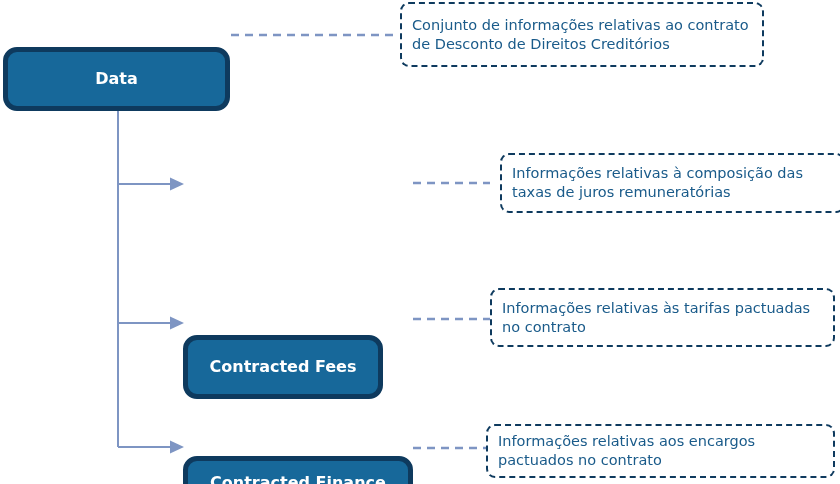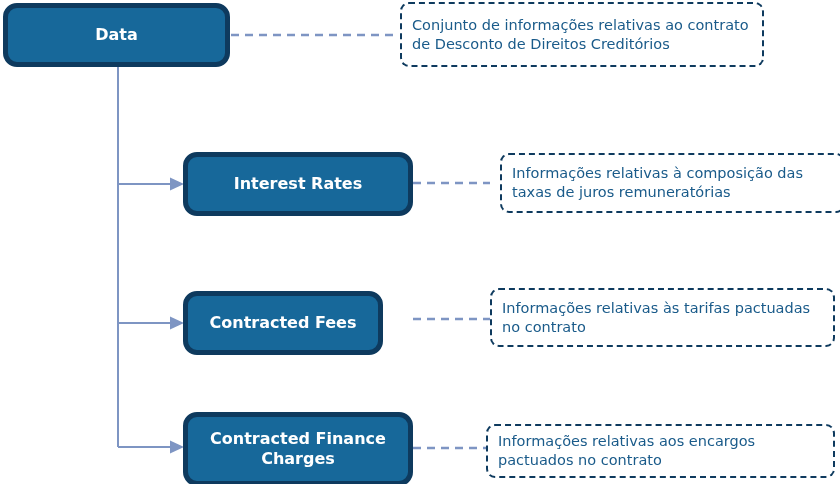--- a/index.html
+++ b/index.html
@@ -28,20 +28,21 @@
     position:absolute;
     background:var(--node-fill);
     border:5px solid var(--node-border);
     border-radius:14px;
     color:var(--node-text);
     font-size:16px;font-weight:bold;
     display:flex;align-items:center;justify-content:center;
     text-align:center;
     line-height:1.25;
     padding:2px 8px;
+    margin-top:44px;
   }
   .node-root{left:3px;top:3px;width:227px;height:64px;}
   .node-1{left:183px;top:152px;width:230px;height:64px;}
   .node-2{left:183px;top:291px;width:200px;height:64px;}
   .node-3{left:183px;top:412px;width:230px;height:74px;}
   .desc{
     position:absolute;
     background:var(--bg);
     border:2px dashed var(--desc-border);
     border-radius:9px;
@@ -75,21 +76,20 @@
 
     <line x1="118" y1="447" x2="171" y2="447" stroke="var(--connector)" stroke-width="2"></line>
     <polygon points="170,440.5 170,453.5 184,447" fill="var(--connector)"></polygon>
 
     <line x1="413" y1="183" x2="490" y2="183" stroke="var(--connector)" stroke-width="2.5" stroke-dasharray="8 6"></line>
     <line x1="413" y1="319" x2="490" y2="319" stroke="var(--connector)" stroke-width="2.5" stroke-dasharray="8 6"></line>
     <line x1="413" y1="448" x2="486" y2="448" stroke="var(--connector)" stroke-width="2.5" stroke-dasharray="8 6"></line>
   </svg>
 
   <div class="node node-root">Data</div>
-  <div class="node node-1">Interest Rates</div>
   <div class="node node-2">Contracted Fees</div>
   <div class="node node-3">Contracted Finance Charges</div>
 
   <div class="desc desc-root">Conjunto de informações relativas ao contrato de Desconto de Direitos Creditórios</div>
   <div class="desc desc-1">Informações relativas à composição das taxas de juros remuneratórias</div>
   <div class="desc desc-2">Informações relativas às tarifas pactuadas no contrato</div>
   <div class="desc desc-3">Informações relativas aos encargos pactuados no contrato</div>
 
 </div>
 

